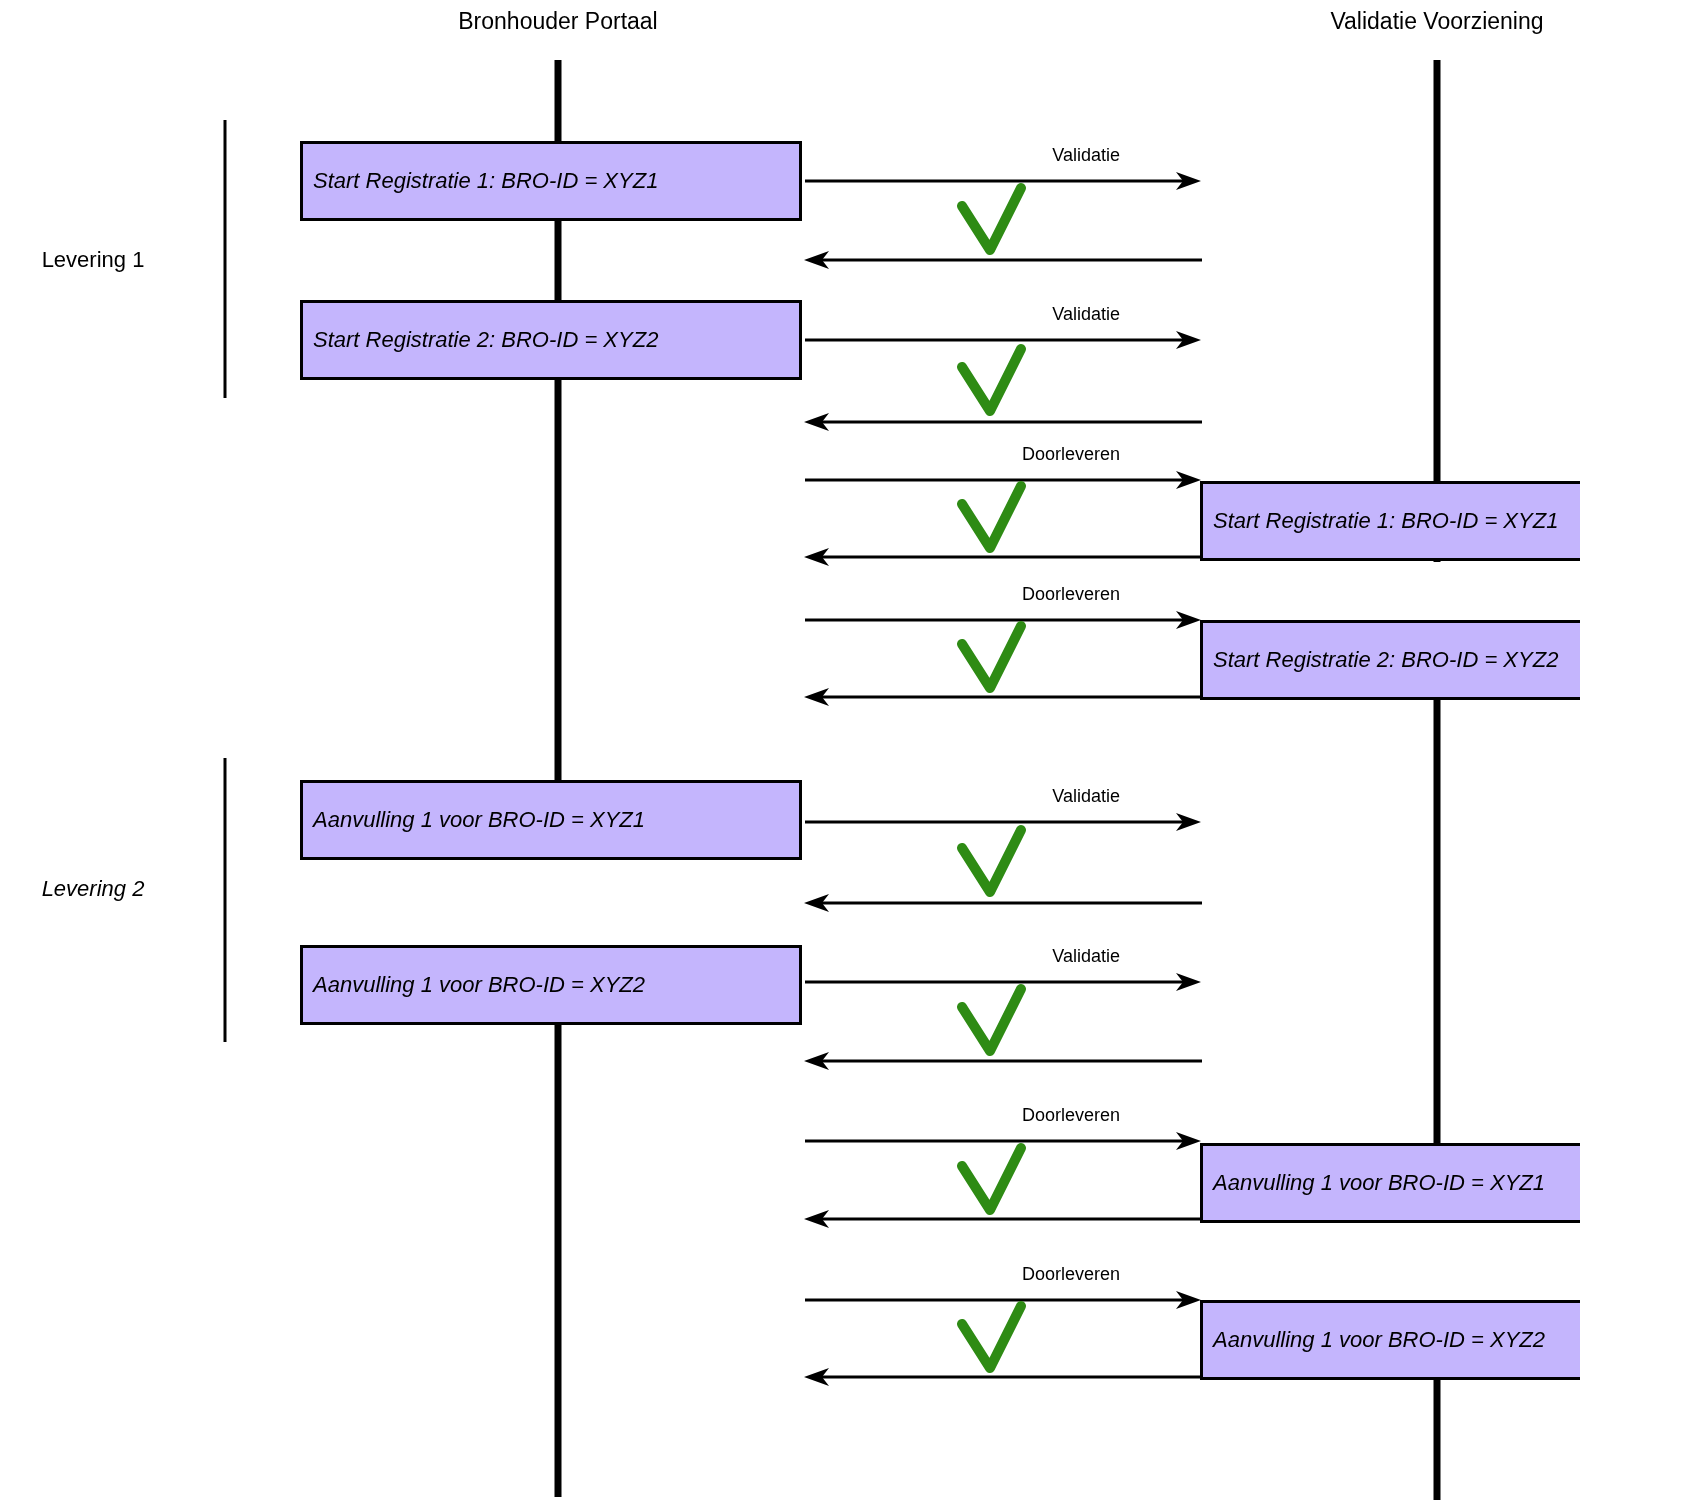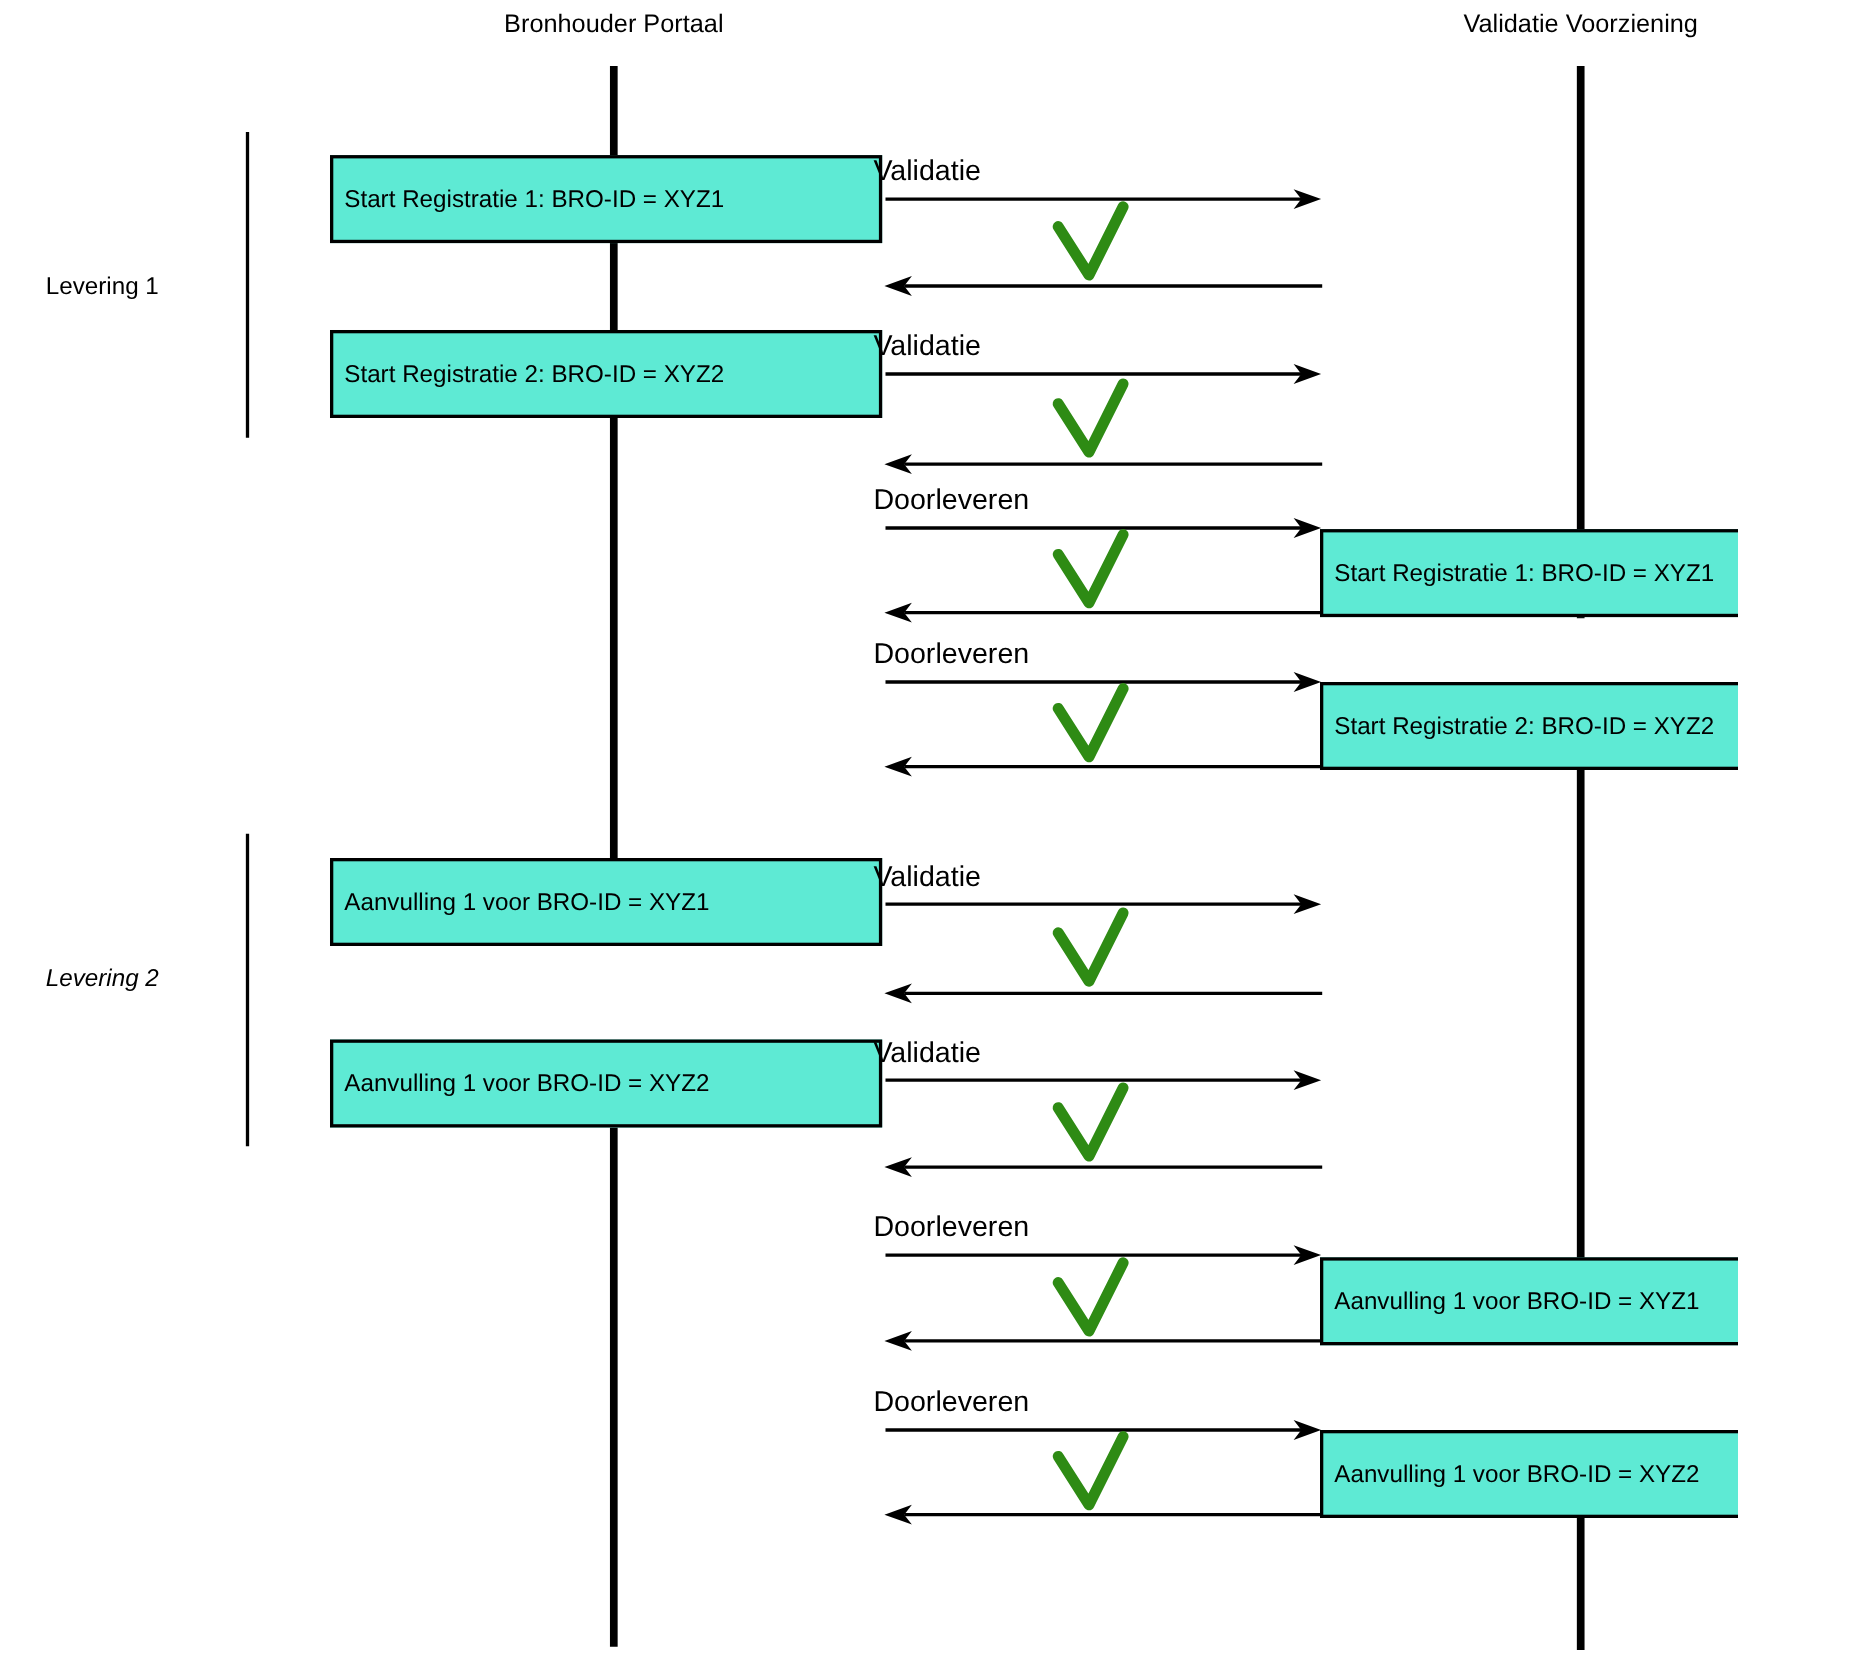--- a/index.html
+++ b/index.html
@@ -9,25 +9,26 @@
     height: 1506px;
     background: #ffffff;
     font-family: "Liberation Sans", sans-serif;
     color: #000000;
     overflow: hidden;
   }
   #wires { position: absolute; left: 0; top: 0; z-index: 0; }
   .msg-box {
     position: absolute;
     box-sizing: border-box;
-    background: #5eead4;
+    background: #c4b5fd;
     border: 3px solid #000000;
     z-index: 1;
     display: flex;
     align-items: center;
+    font-style: italic;
   }
   .msg-box .msg-text {
     padding-left: 10px;
     font-size: 22px;
     white-space: nowrap;
   }
   .actor-title {
     position: absolute;
     width: 320px;
     height: 30px;
@@ -42,26 +43,26 @@
     width: 150px;
     height: 28px;
     line-height: 28px;
     text-align: center;
     font-size: 22px;
     z-index: 2;
     white-space: nowrap;
   }
   .arrow-label {
     position: absolute;
-    left: 794px;
+    left: 820px;
     width: 300px;
     height: 30px;
     line-height: 30px;
-    text-align: left;
-    font-size: 26px;
+    text-align: right;
+    font-size: 18px;
     z-index: 2;
     white-space: nowrap;
   }
   
   #marks { position: absolute; left: 0; top: 0; z-index: 3; }
 </style>
 </head>
 <body>
 
 <div id="diagram">

